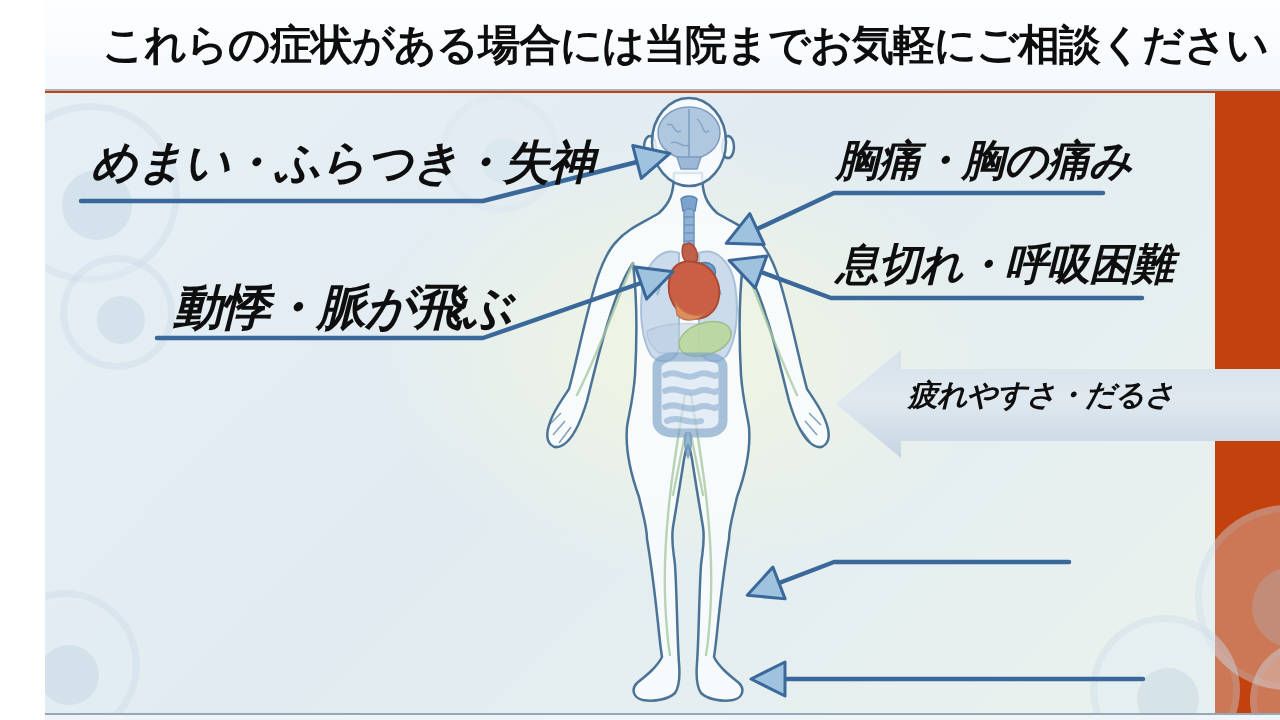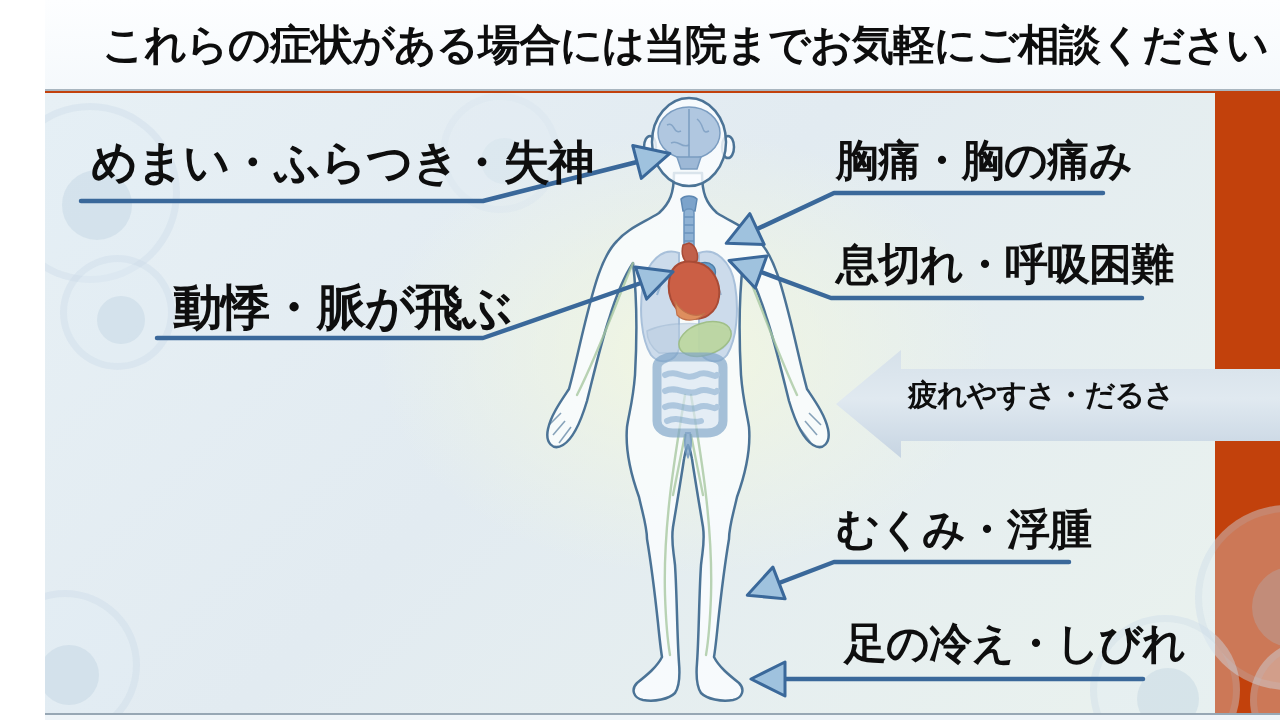--- a/index.html
+++ b/index.html
@@ -21,20 +21,21 @@
   .banner .title {
     font-size:42px; font-weight:900; color:#0d0d0d; letter-spacing:-1px;
     white-space:nowrap;
   }
   
   .content {
     position:absolute; left:0; top:93px; width:1170px; height:620px;
     background:
       radial-gradient(ellipse 430px 310px at 640px 260px, rgba(242,247,224,.95), rgba(242,247,224,0) 72%),
       linear-gradient(135deg,#e7f0f5 0%, #e2ebf1 45%, #eaf2ee 100%);
+    font-style: italic;
   }
   
   .cell { position:absolute; border-radius:50%;
     border:7px solid rgba(186,207,223,.35); background:rgba(223,236,244,.5); opacity:.65; }
   .cell .nuc { position:absolute; border-radius:50%; background:rgba(184,206,223,.55); }
   
   svg.layer { position:absolute; left:0; top:0; pointer-events:none; }
   
   .lbl {
     position:absolute; font-weight:900; color:#0e0e0e; line-height:1;
@@ -207,18 +208,16 @@
         <path d="M0,-17 L34,0 L0,17 Z" transform="translate(734,583) rotate(159)"></path>
         <path d="M0,-17 L34,0 L0,17 Z" transform="translate(740,679) rotate(180)"></path>
       </g>
     </svg>
 
     <div class="lbl dizziness">めまい・ふらつき・失神</div>
     <div class="lbl palpitation">動悸・脈が飛ぶ</div>
     <div class="lbl chestpain">胸痛・胸の痛み</div>
     <div class="lbl breath">息切れ・呼吸困難</div>
     <div class="lbl fatigue">疲れやすさ・だるさ</div>
-    <div class="lbl swelling">むくみ・浮腫</div>
-    <div class="lbl coldfeet">足の冷え・しびれ</div>
   </div>
 
   <div class="bottom-strip"></div>
 </div>
 
 </body></html>

